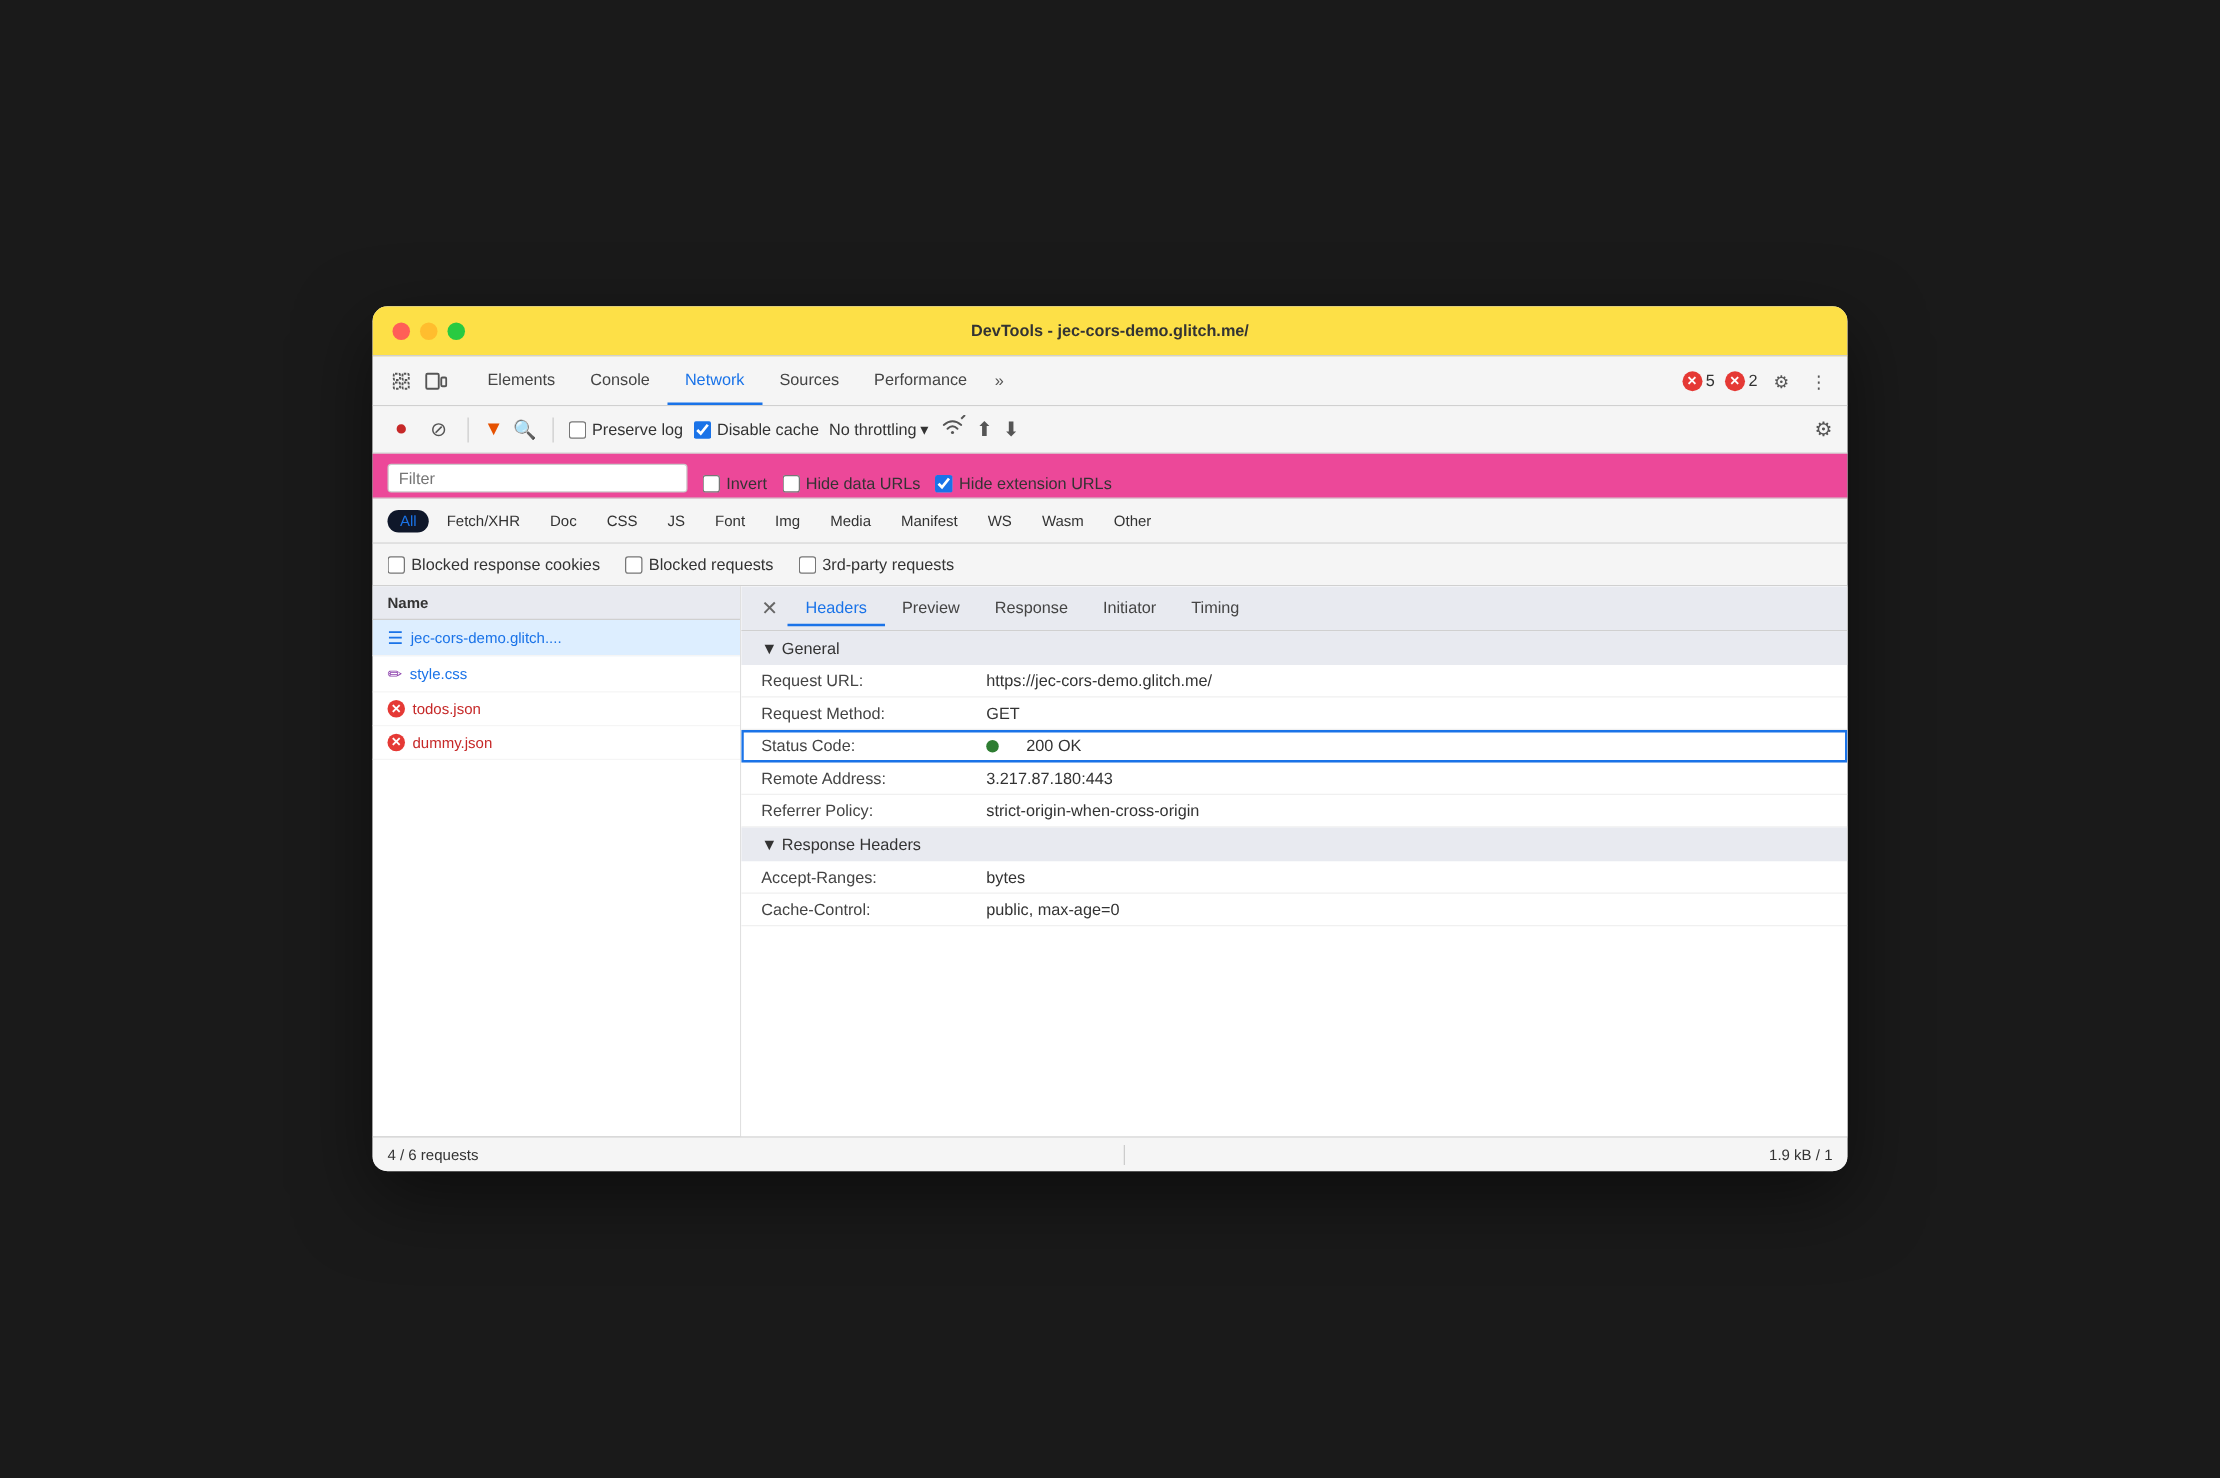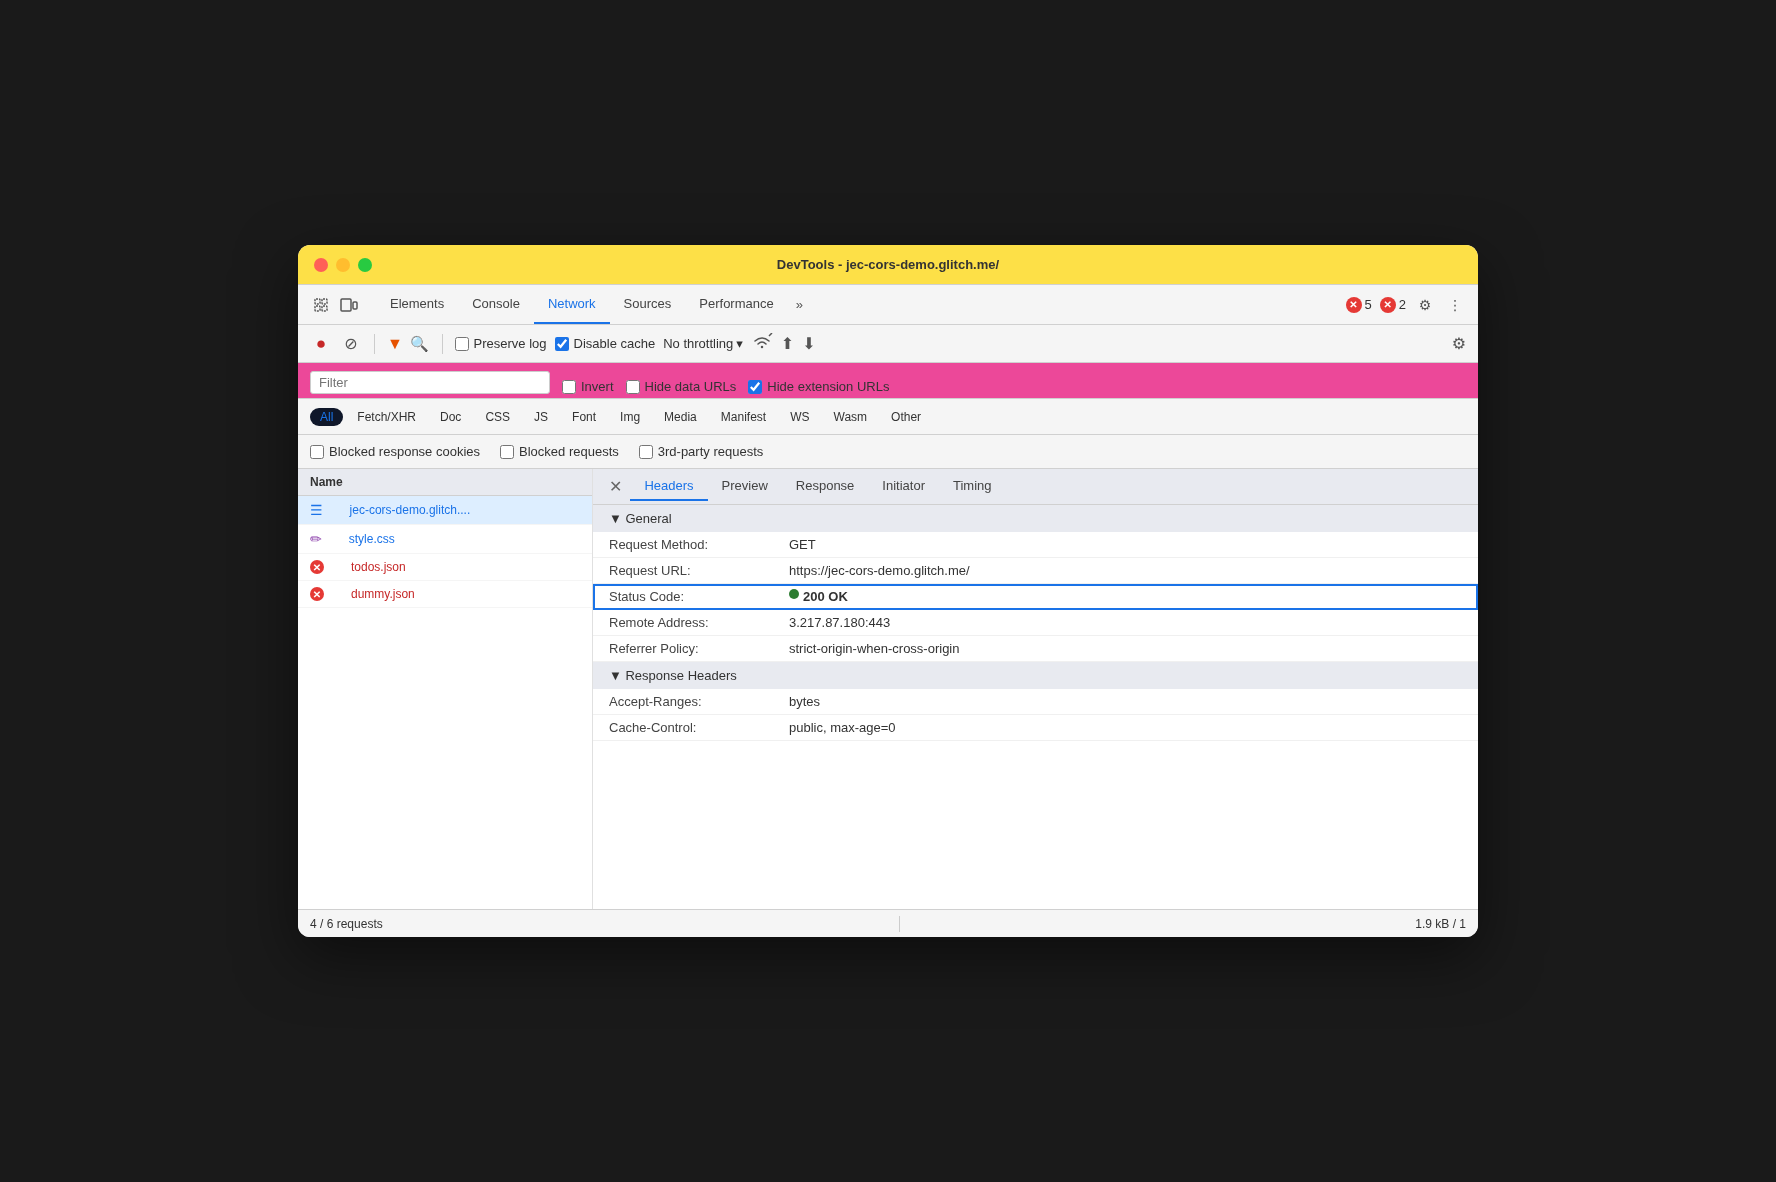--- a/index.html
+++ b/index.html
@@ -315,21 +315,20 @@
       display: flex;
       align-items: center;
       justify-content: center;
       font-size: 10px;
       font-weight: bold;
       flex-shrink: 0;
     }
     .file-name {
       color: #1a73e8;
       font-size: 12px;
-      margin-left: 21px;
     }
     .file-name.error { color: #c62828; }
 
     
     .detail-panel {
       flex: 1;
       overflow-y: auto;
       background: white;
     }
     .detail-tabs {
@@ -389,23 +388,22 @@
       color: #444;
       flex-shrink: 0;
       font-weight: 400;
     }
     .detail-value {
       color: #333;
       flex: 1;
     }
     .status-green {
       display: inline-flex;
-      align-items: flex-start;
-      gap: 4px;
-      font-weight: bold;
+      align-items: center;
+      gap: 22px;
     }
     .status-dot {
       width: 10px;
       height: 10px;
       border-radius: 50%;
       background: #2e7d32;
       display: inline-block;
     }
 
     
@@ -588,26 +586,26 @@
         <div class="detail-tab active">Headers</div>
         <div class="detail-tab">Preview</div>
         <div class="detail-tab">Response</div>
         <div class="detail-tab">Initiator</div>
         <div class="detail-tab">Timing</div>
       </div>
 
       <div class="section-header">▼ General</div>
 
       <div class="detail-row">
+        <span class="detail-key">Request URL:</span>
+        <span class="detail-value">https://jec-cors-demo.glitch.me/</span>
+      </div>
+      <div class="detail-row">
         <span class="detail-key">Request Method:</span>
         <span class="detail-value">GET</span>
-      </div>
-      <div class="detail-row">
-        <span class="detail-key">Request URL:</span>
-        <span class="detail-value">https://jec-cors-demo.glitch.me/</span>
       </div>
       <div class="detail-row highlighted">
         <span class="detail-key">Status Code:</span>
         <span class="detail-value status-green">
           <span class="status-dot"></span>
           <span>200 OK</span>
         </span>
       </div>
       <div class="detail-row">
         <span class="detail-key">Remote Address:</span>

